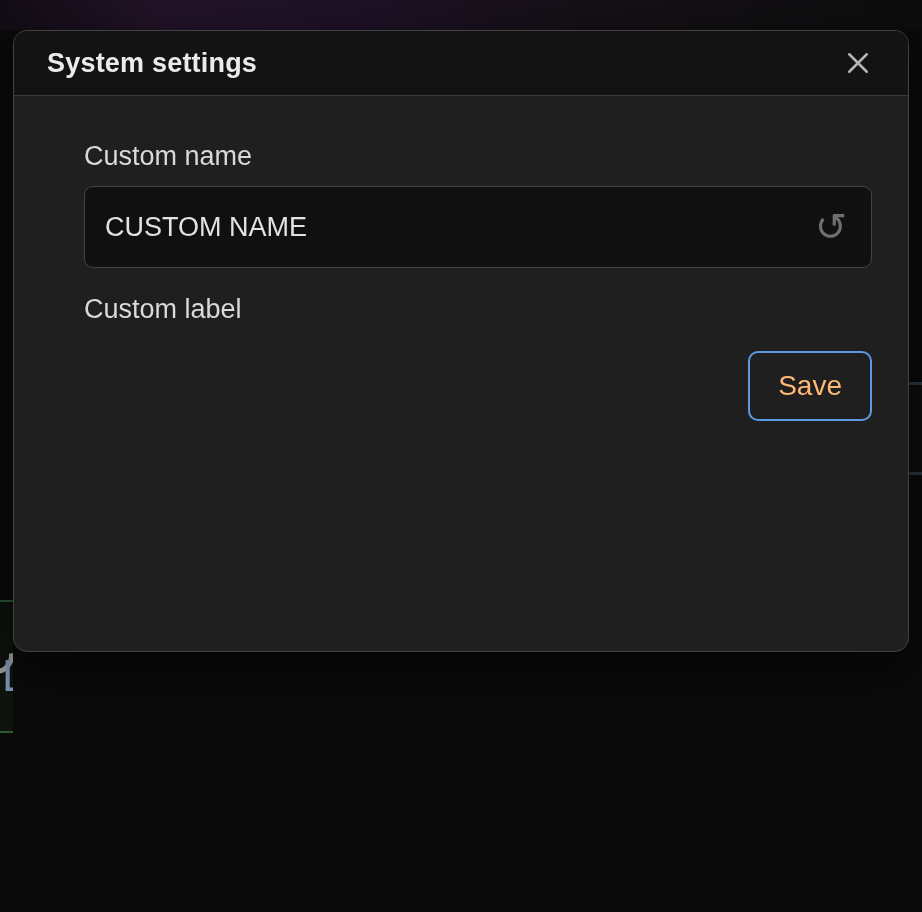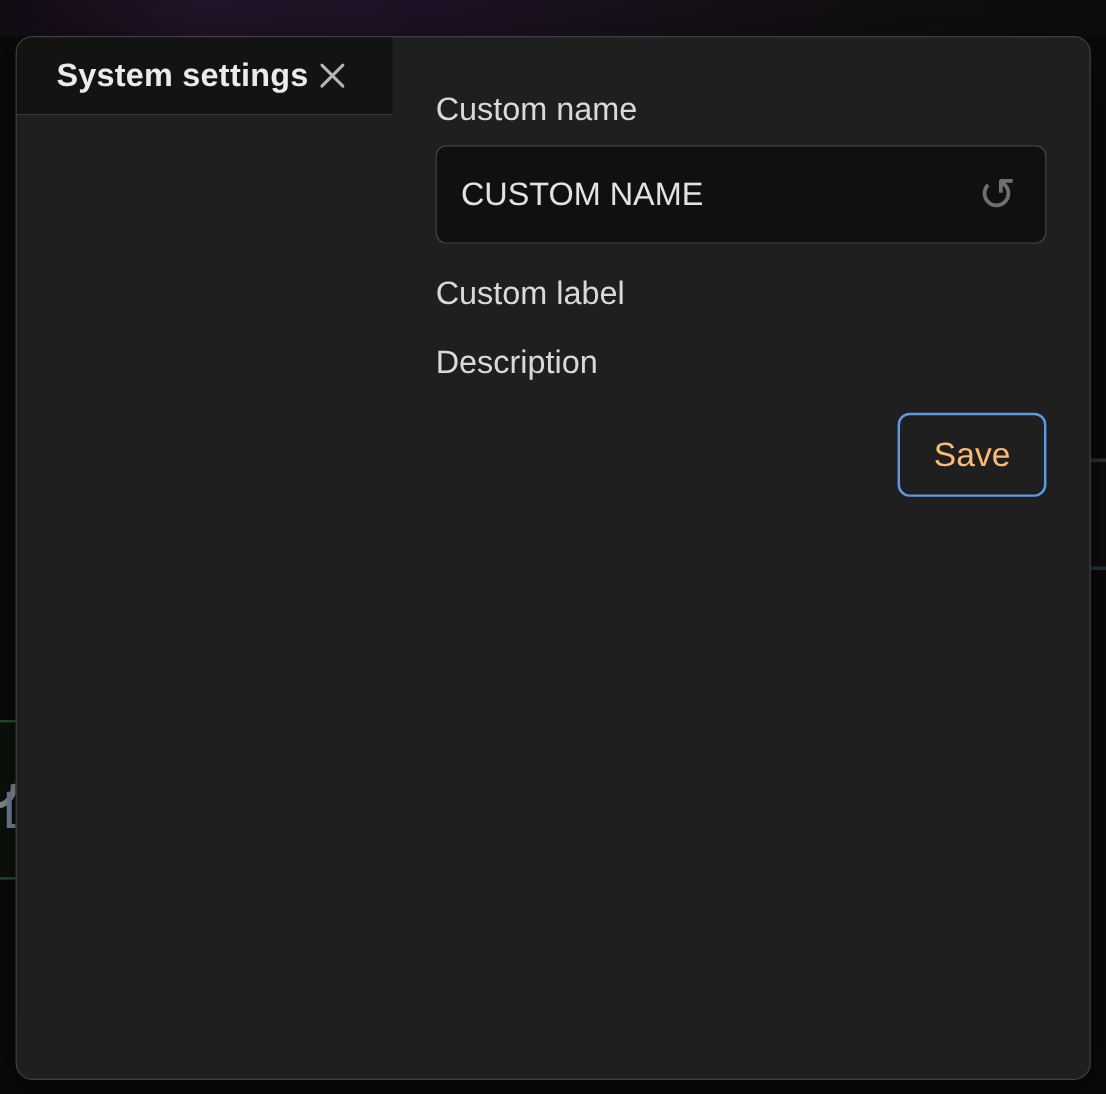--- a/index.html
+++ b/index.html
@@ -38,45 +38,45 @@
     position: absolute; right: 0; top: 385px; width: 13px; height: 87px;
     background: #0e0e0e;
   }
   .bg-right-line { position: absolute; right: 0; width: 13px; height: 3px; background: #2b3640; }
   .bg-right-line.l1 { top: 382px; }
   .bg-right-line.l2 { top: 472px; }
 
   
   .modal {
     position: absolute; left: 13px; top: 30px;
-    width: 896px; height: 870px;
+    width: 896px; height: 622px;
     background: #1f1f1f;
     border: 1px solid #414141;
     border-radius: 14px;
     box-shadow: 0 14px 50px rgba(0,0,0,0.6);
     overflow: hidden;
-    display: flex; flex-direction: row; justify-content: space-between;
+    display: flex; flex-direction: column; justify-content: space-between;
   }
   .modal-header {
     flex: none; height: 65px;
     background: #131313;
     border-bottom: 1px solid #3a3a3a;
     display: flex; align-items: center; justify-content: space-between;
     padding: 0 30px 0 33px;
   }
   .modal-title {
     font-size: 27px; font-weight: 700; color: #ebebeb; letter-spacing: .2px;
   }
   .close-btn {
     background: none; border: none; cursor: pointer;
     width: 40px; height: 40px;
     display: flex; align-items: center; justify-content: center;
     color: #b5b5b5; padding: 0;
   }
-  .modal-body { flex: 1; padding: 0 36px; position: relative; }
+  .modal-body { flex: 1; padding: 0 36px; position: relative; margin-left: 34px; }
 
   .field-label {
     font-size: 27px; line-height: 30px; color: #d9d9d9;
   }
   .lbl-1 { margin-top: 45px; }
   .lbl-2 { margin-top: 26px; }
   .lbl-3 { margin-top: 28px; }
 
   .input-wrap { position: relative; height: 82px; }
   .iw-1 { margin-top: 15px; }
@@ -166,20 +166,19 @@
     <div class="field-label lbl-1">Custom name</div>
     <div class="input-wrap iw-1">
       <input class="text-input" type="text" value="CUSTOM NAME" style="">
       <button class="icon-btn">
         <span class="reset-glyph">↺</span>
       </button>
     </div>
 
     <div class="field-label lbl-2">Custom label</div>
 
-    <div class="field-label lbl-3">Description</div>
 
     <div class="modal-footer">
       <button class="save-btn">Save</button>
     </div>
 
   </div>
 </div>
 
 </body></html>

